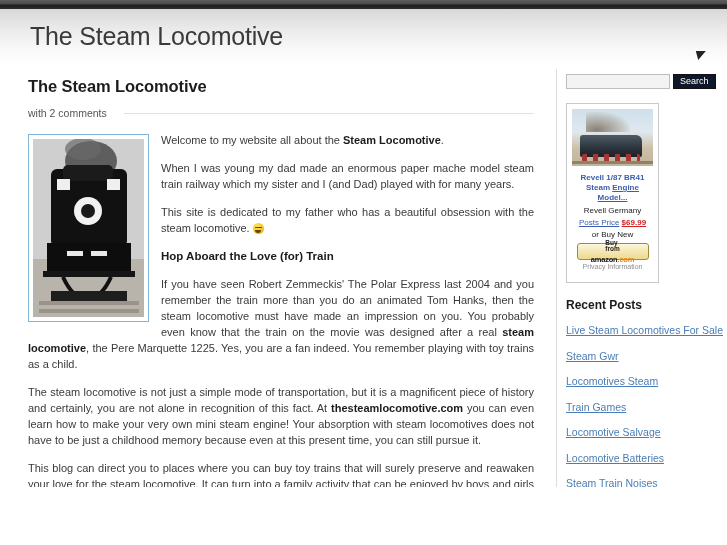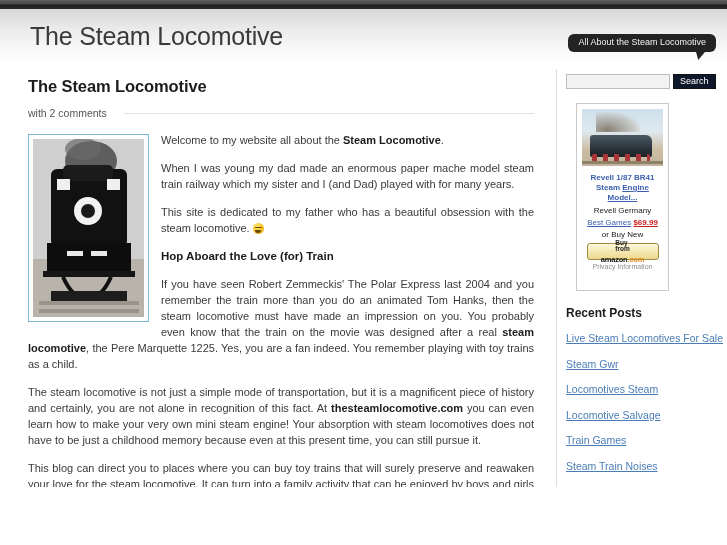--- a/index.html
+++ b/index.html
@@ -124,23 +124,22 @@
   }
   .search-button {
     height: 15px; border: 1px solid #111; background: #0f172a; color: #ffffff;
     font-size: 9px; padding: 0 6px; cursor: pointer; line-height: 13px;
     font-family: "Liberation Sans", sans-serif;
   }
 
   
   .ad-widget {
     width: 93px; border: 1px solid #c9c9c9; background: #fff;
-    padding: 5px 4px 20px 4px; text-align: center;
+    padding: 5px 4px 12px 4px; text-align: center;
     margin-bottom: 15px;
-    margin-left: 10px;
   }
   .ad-photo {
     width: 81px; height: 57px; margin: 0 auto 7px auto;
     display: block; border: 0;
     background: linear-gradient(to bottom, #cfe0ec 0%, #dfe8ef 40%, #cdbfa6 70%, #c2b49a 100%);
     position: relative; overflow: hidden;
   }
   .ad-loco {
     position: absolute; left: 8px; bottom: 9px; width: 62px; height: 22px;
     background: linear-gradient(to bottom, #4d5a66 0%, #2b343c 60%, #1b2126 100%);
@@ -192,21 +191,20 @@
 </style>
 </head>
 <body>
 
 <div id="page">
 
   <div class="topbar"></div>
 
   <div class="site-header">
     <div class="site-title">The Steam Locomotive</div>
-    <div class="tagline-bubble">All About the Steam Locomotive</div>
     <div class="tagline-tail"></div>
   </div>
 
   <div class="content">
 
     <h1 class="post-title">The Steam Locomotive</h1>
 
     <div class="post-meta-row">
       <span class="post-meta">with 2 comments</span>
       <span class="meta-rule"></span>
@@ -271,44 +269,44 @@
         <span class="ad-loco"></span>
         <span class="ad-wheels"></span>
         <span class="ad-rail"></span>
       </span>
       <div class="ad-title">
         <span>Revell 1/87 BR41 Steam</span>
         <span class="ad-link2">Engine Model...</span>
       </div>
       <div class="ad-brand">Revell Germany</div>
       <div class="ad-price-row">
-        <span class="ad-price-label">Best Games</span>
+        <span class="ad-price-label">Posts Price</span>
         <span class="ad-price-value">$69.99</span>
       </div>
       <div class="ad-or">or Buy New</div>
       <div class="ad-button">
         <span class="ad-buyfrom">
           <span>Buy</span><br>
           <span>from</span>
         </span>
         <span class="ad-amazon"><span>amazon</span><i>.com</i></span>
       </div>
       <div class="ad-privacy">Privacy Information</div>
     </div>
 
     <div class="widget">
       <div class="widget-title">Recent Posts</div>
       <ul class="recent-list">
         <li><a class="recent-link">Live Steam Locomotives For Sale</a></li>
         <li><a class="recent-link">Steam Gwr</a></li>
         <li><a class="recent-link">Locomotives Steam</a></li>
+        <li><a class="recent-link">Train Games</a></li>
         <li><a class="recent-link">Locomotive Salvage</a></li>
-        <li><a class="recent-link">Train Games</a></li>
+        <li><a class="recent-link">Locomotive Batteries</a></li>
         <li><a class="recent-link">Steam Train Noises</a></li>
-        <li><a class="recent-link">Locomotive Batteries</a></li>
         <li><a class="recent-link">German Steam Engines</a></li>
         <li><a class="recent-link">Steam Railway Dvds</a></li>
 
       </ul>
     </div>
 
   </div>
 
 </div>
 

